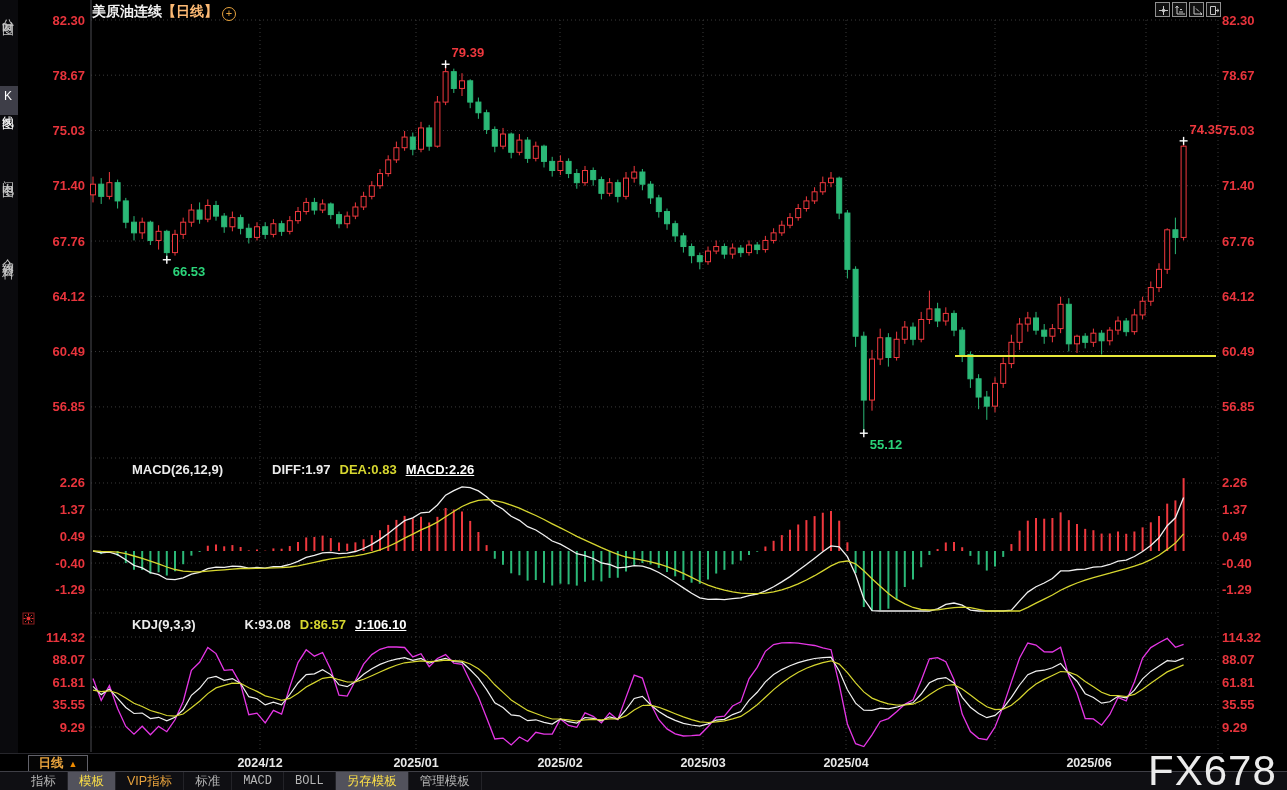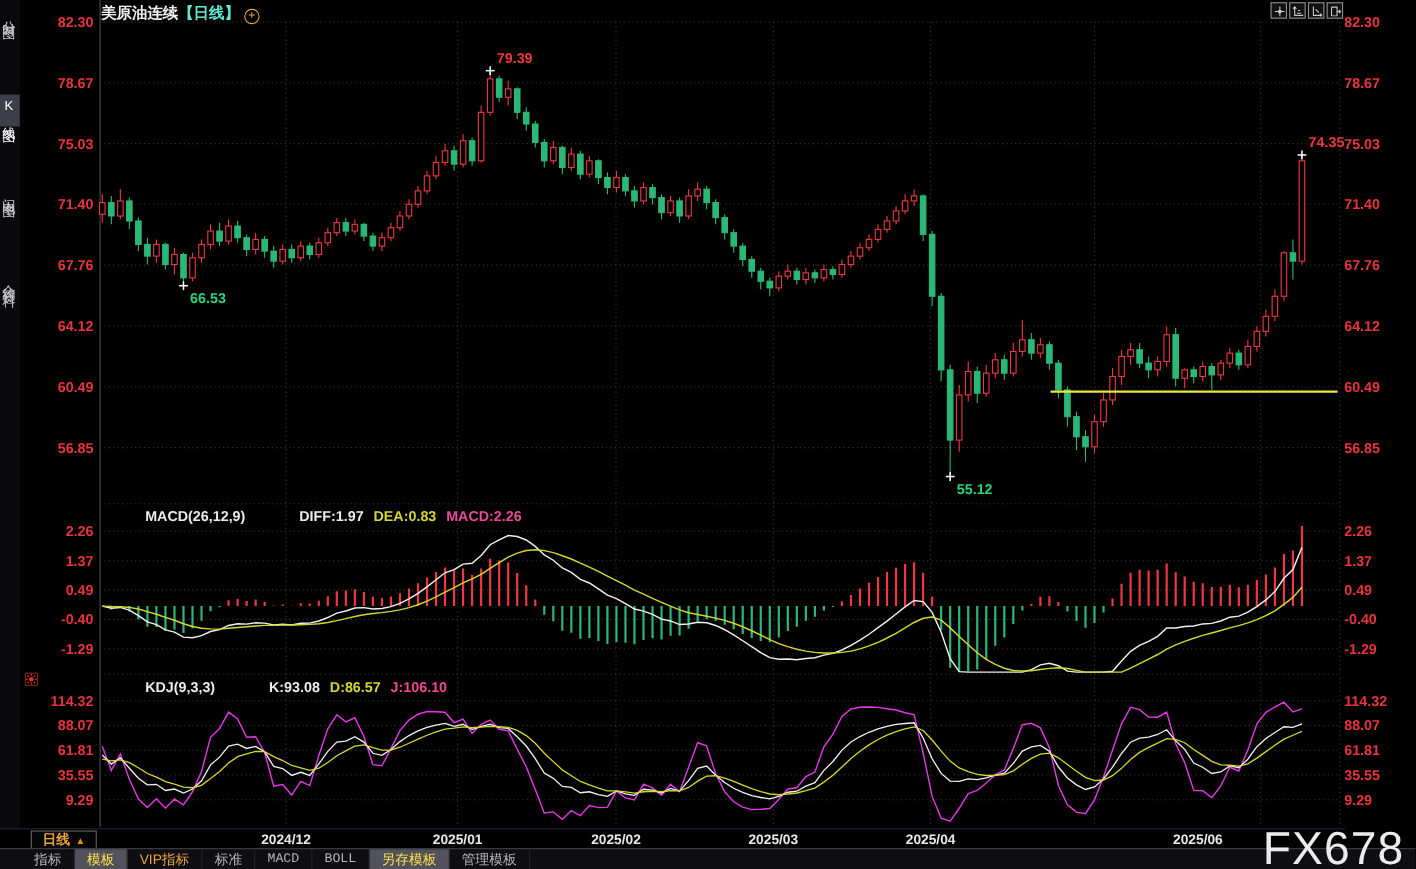--- a/index.html
+++ b/index.html
@@ -8,29 +8,29 @@
   #chart-svg{position:absolute;left:0;top:0;z-index:1;}
   svg text{font-family:"Liberation Sans",sans-serif;font-weight:bold;font-size:13px;}
   
   #sidebar{position:absolute;left:0;top:0;width:18px;height:753px;background:#0a0a0d;z-index:3;}
   .side-item{position:absolute;left:0;width:18px;color:#c9c9c9;font-size:12px;line-height:15px;
              text-align:center;cursor:pointer;padding:3px 0;writing-mode:vertical-lr;text-orientation:upright;letter-spacing:3px;}
   .side-item.active{background:#3e3e48;color:#fff;}
   
   #title-bar{position:absolute;left:92px;top:3px;z-index:2;font-size:14px;font-weight:bold;white-space:nowrap;}
   #title-bar .sym{color:#f2f2f2;}
-  #title-bar .per{color:#5eead4;}
+  #title-bar .per{color:#fdba74;}
   .plus-circle{display:inline-block;width:12px;height:12px;border:1px solid #e8a33d;border-radius:50%;
                color:#e8a33d;font-size:11px;line-height:11px;text-align:center;margin-left:4px;vertical-align:-1px;font-weight:normal;}
   
   #toolbar{position:absolute;left:1155px;top:2px;z-index:2;display:flex;gap:2px;}
   .tool-btn{width:13px;height:13px;border:1px solid #909090;background:#111;display:flex;align-items:center;justify-content:center;cursor:pointer;}
   
   .ind-header{position:absolute;left:92px;z-index:2;font-size:13px;font-weight:bold;white-space:nowrap;}
-  .ind-header .w{color:#ececec;margin-left:40px;} .ind-header .y{color:#d6d62f;} .ind-header .m{color:#ec4899;}
+  .ind-header .w{color:#ececec;margin-left:40px;} .ind-header .y{color:#d6d62f;} .ind-header .m{color:#ffffff;text-decoration:underline;}
   .ind-header span{margin-right:9px;}
   #gear{position:absolute;left:22px;top:611px;z-index:2;cursor:pointer;}
   
   #watermark{position:absolute;left:1148px;top:731px;z-index:9;font-size:42px;color:#ebebeb;
              letter-spacing:1px;pointer-events:none;font-weight:normal;margin-top:16px;}
   
   #timebar{position:absolute;left:0;top:753px;width:1223px;height:18px;background:#000;z-index:4;border-top:1px solid #26262b;}
   #period-box{position:absolute;left:28px;top:1px;width:58px;height:15px;border:1px solid #62626a;
               display:flex;align-items:center;justify-content:center;cursor:pointer;background:#050505;}
   #period-box .plabel{color:#e8a33d;font-size:12.5px;font-weight:bold;}

